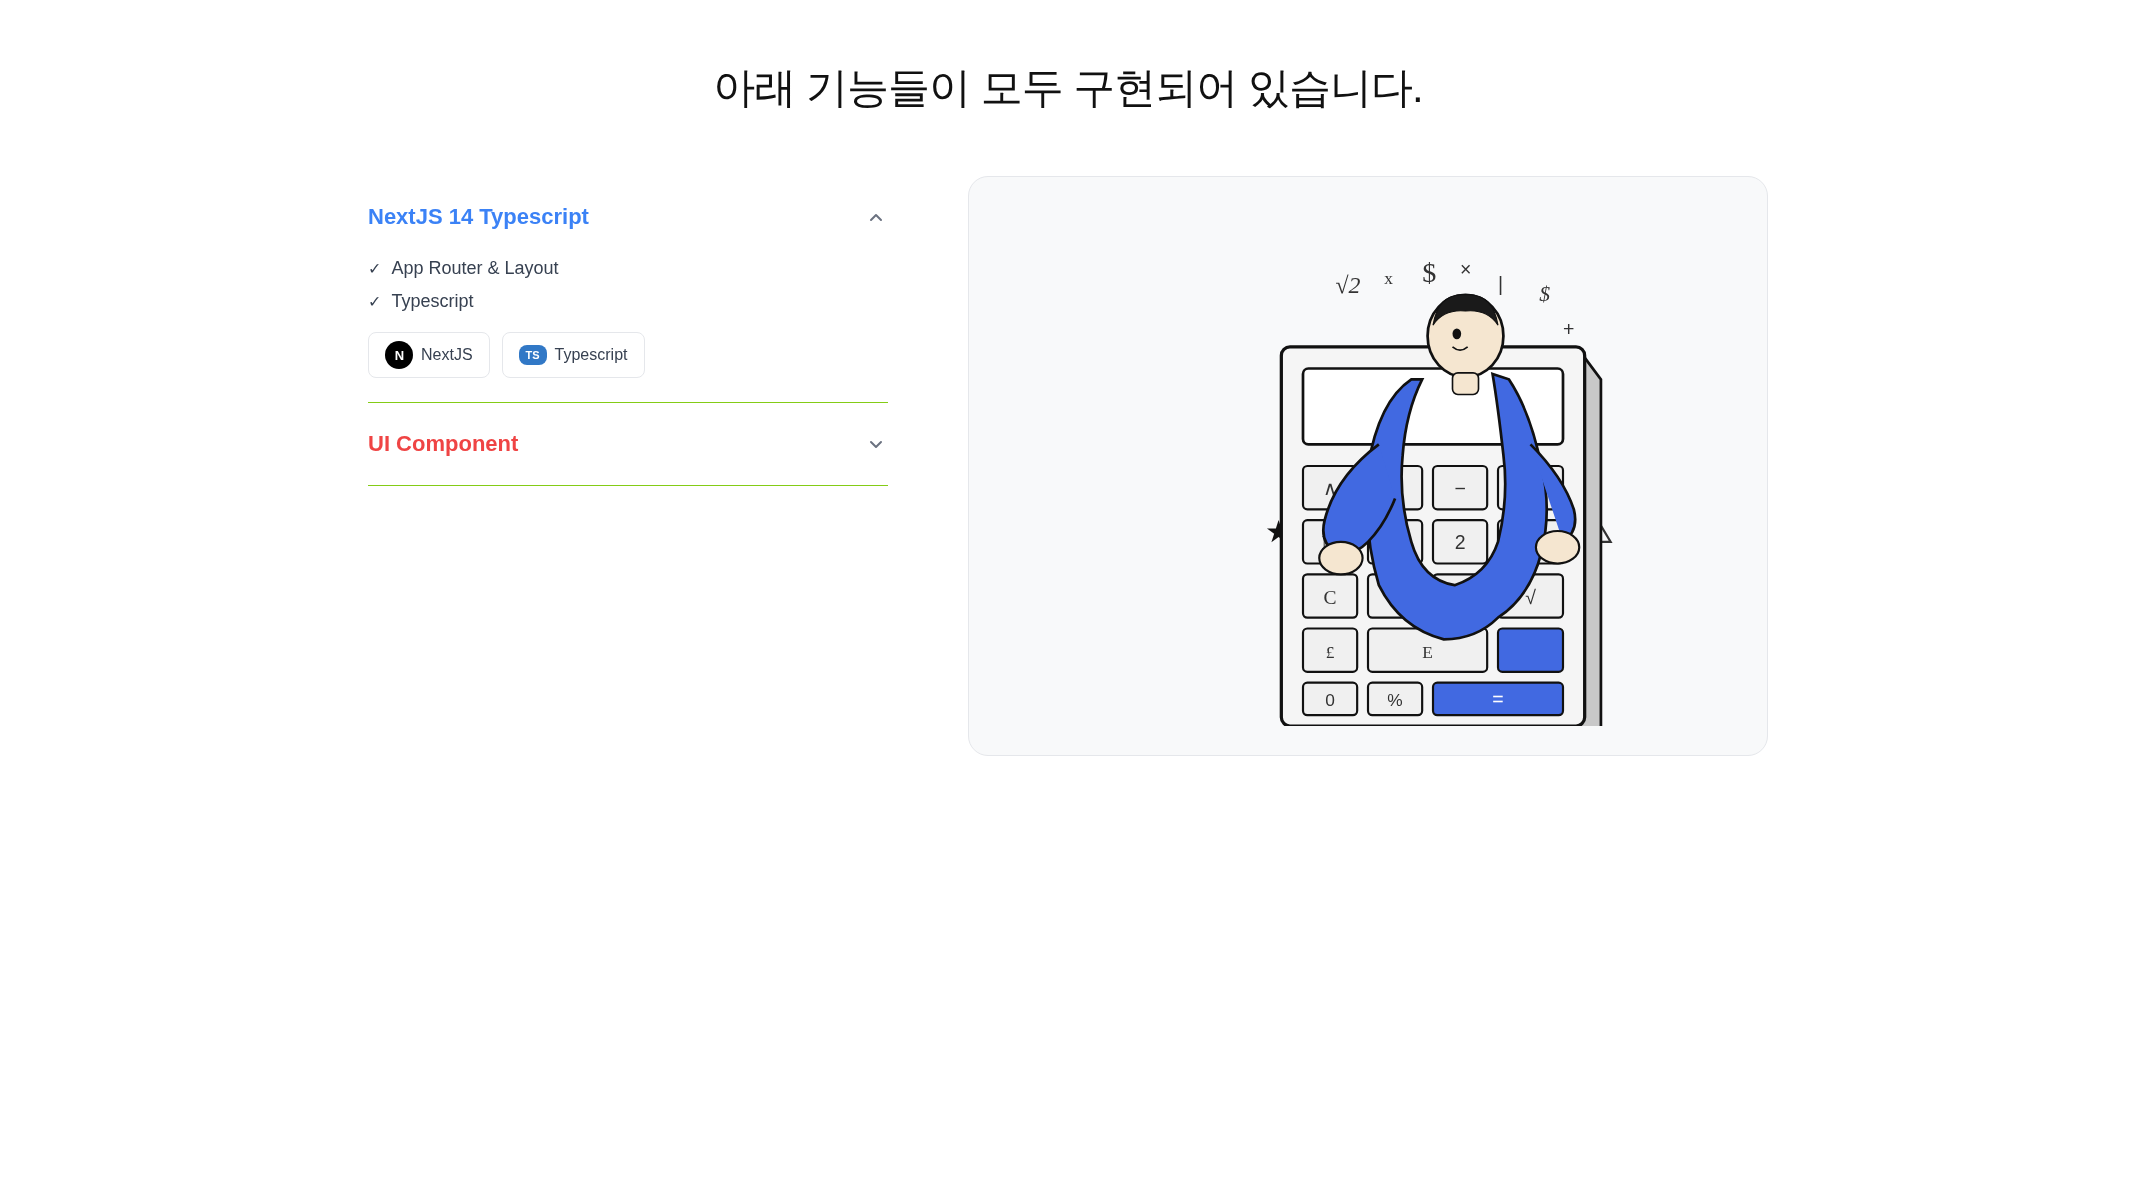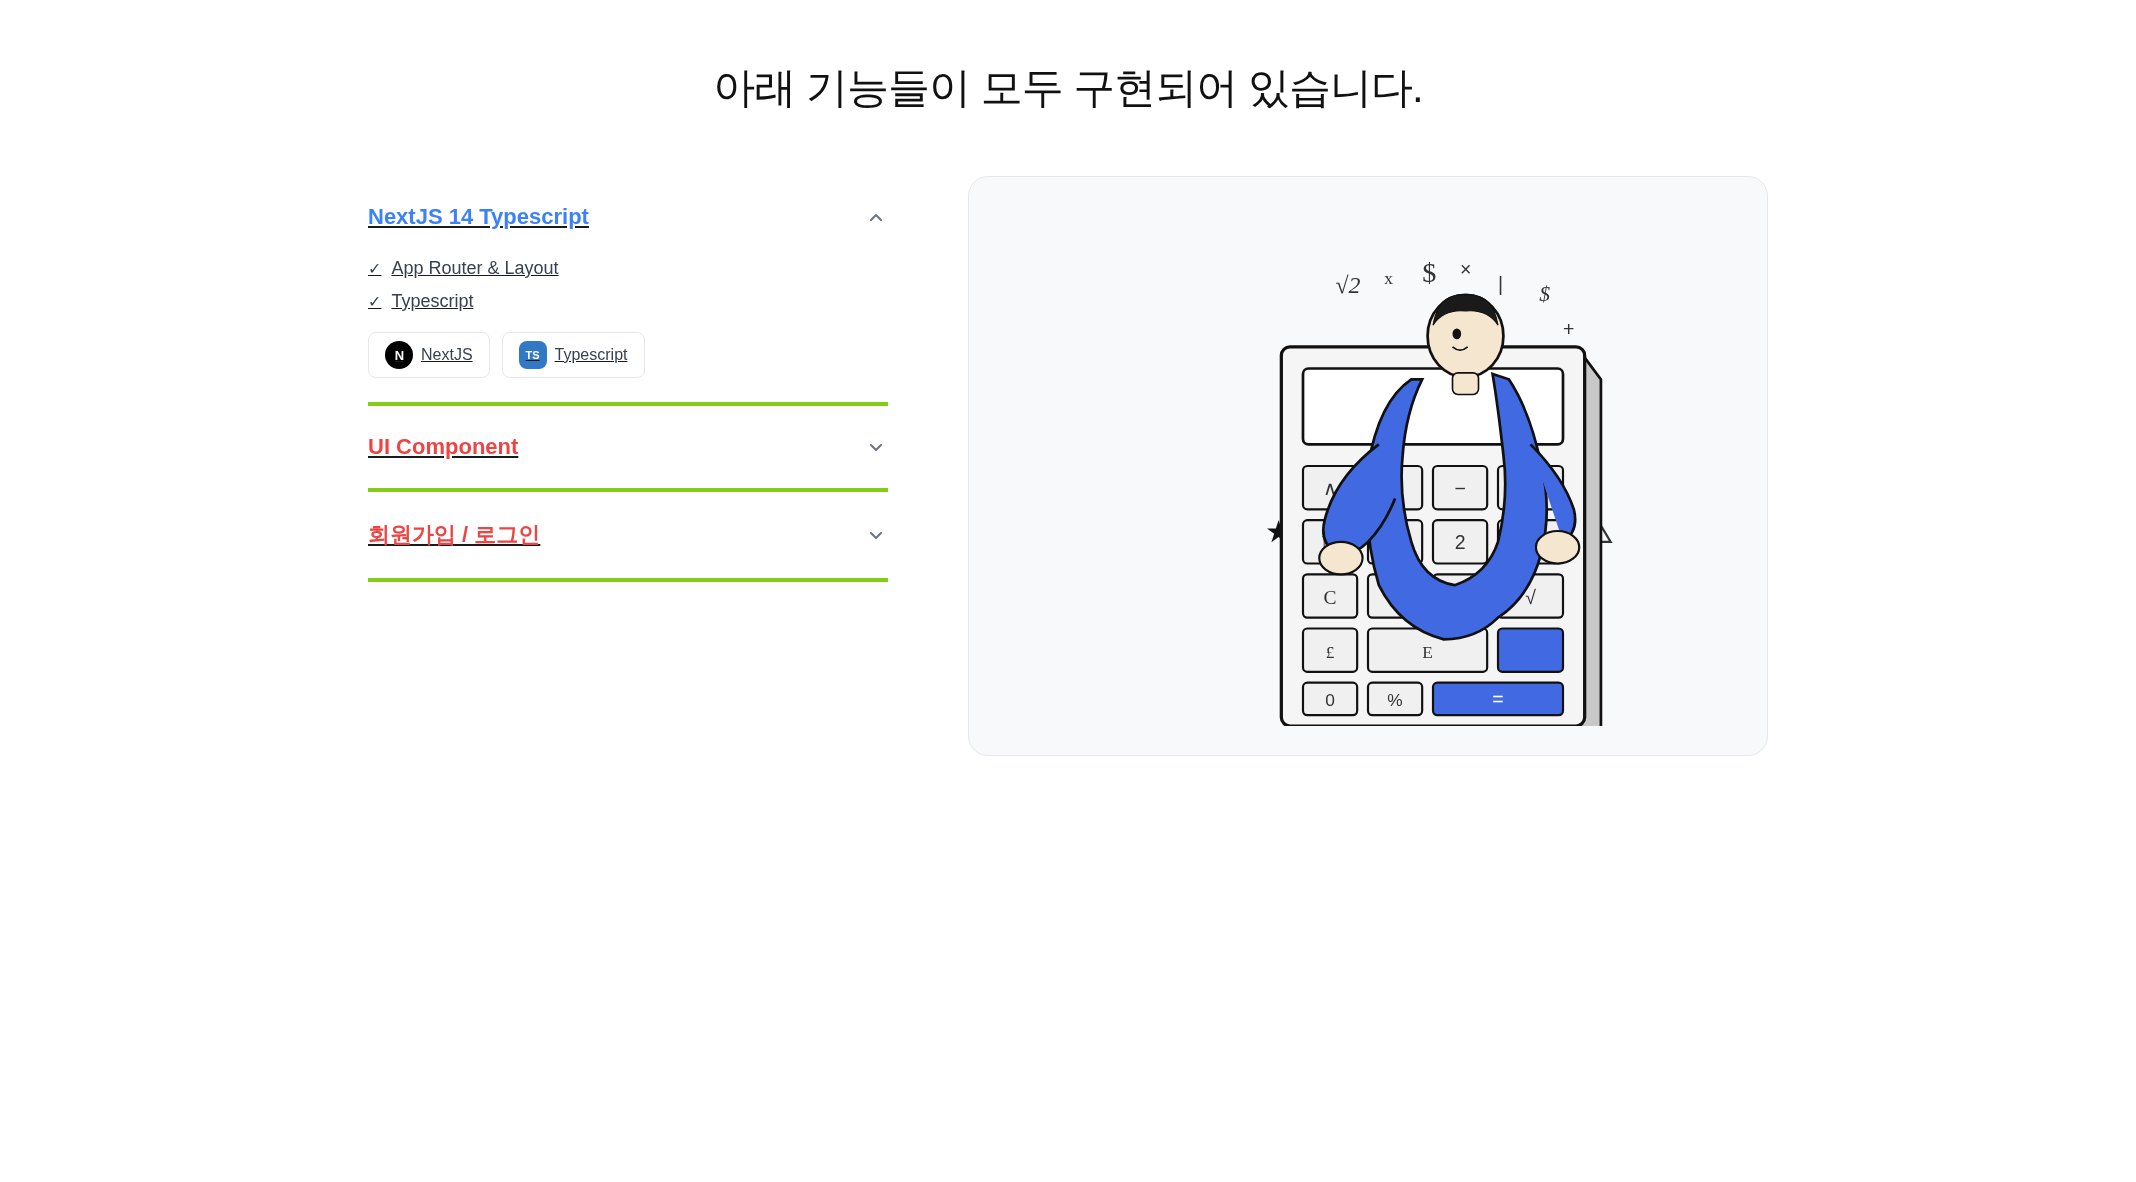--- a/index.html
+++ b/index.html
@@ -23,22 +23,21 @@
       gap: 80px;
       max-width: 1400px;
       margin: 0 auto;
       align-items: flex-start;
     }
     .accordion-section {
       flex: 0 0 520px;
       min-width: 0;
     }
     .accordion-item {
-      border-bottom: 4px solid #84cc16;
-      text-decoration: underline;
+      border-bottom: 1px solid #84cc16;
     }
     .accordion-header {
       display: flex;
       align-items: center;
       justify-content: space-between;
       padding: 28px 0;
       cursor: pointer;
     }
     .accordion-header-title {
       font-size: 22px;
@@ -98,21 +97,21 @@
       display: flex;
       align-items: center;
       justify-content: center;
       color: #fff;
       font-size: 13px;
       font-weight: 900;
       letter-spacing: -1px;
     }
     .badge-icon-ts {
       width: 28px;
-      height: 28px;
+      height: 20px;
       background: #3178c6;
       border-radius: 8px;
       display: flex;
       align-items: center;
       justify-content: center;
       color: #fff;
       font-size: 11px;
       font-weight: 900;
     }
     .illustration-panel {
@@ -177,30 +176,20 @@
       <div class="accordion-header">
         <span class="accordion-header-title">UI Component</span>
         <span class="chevron-icon">
           <svg width="20" height="20" viewBox="0 0 20 20" fill="none">
             <path d="M5 8L10 13L15 8" stroke="#6b7280" stroke-width="2" stroke-linecap="round" stroke-linejoin="round"></path>
           </svg>
         </span>
       </div>
     </div>
 
-    <div class="accordion-item">
-      <div class="accordion-header">
-        <span class="accordion-header-title">회원가입 / 로그인</span>
-        <span class="chevron-icon">
-          <svg width="20" height="20" viewBox="0 0 20 20" fill="none">
-            <path d="M5 8L10 13L15 8" stroke="#6b7280" stroke-width="2" stroke-linecap="round" stroke-linejoin="round"></path>
-          </svg>
-        </span>
-      </div>
-    </div>
 
 
   </div>
 
   <div class="illustration-panel">
     <svg class="illustration-svg" viewBox="0 0 480 480" xmlns="http://www.w3.org/2000/svg">
 
       <text x="210" y="80" font-size="22" fill="#333" font-style="italic" font-family="serif">√2</text>
       <text x="255" y="72" font-size="16" fill="#333" font-family="serif">x</text>
       <text x="290" y="70" font-size="26" fill="#333" font-family="serif">$</text>

